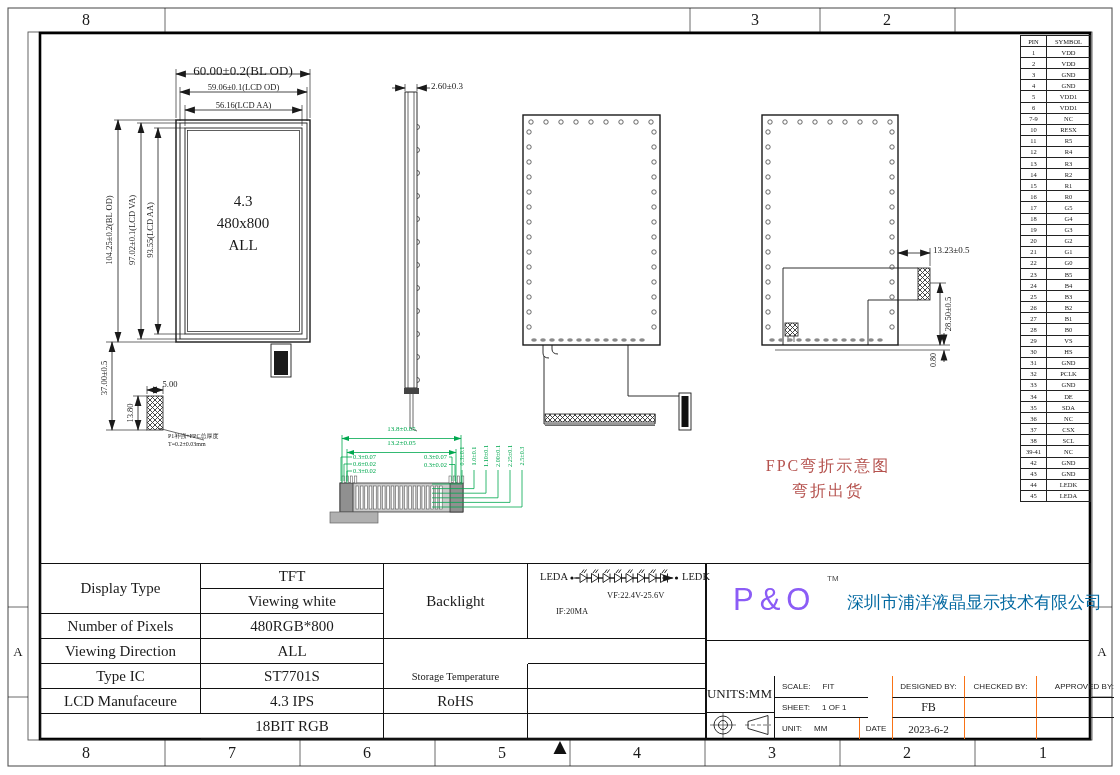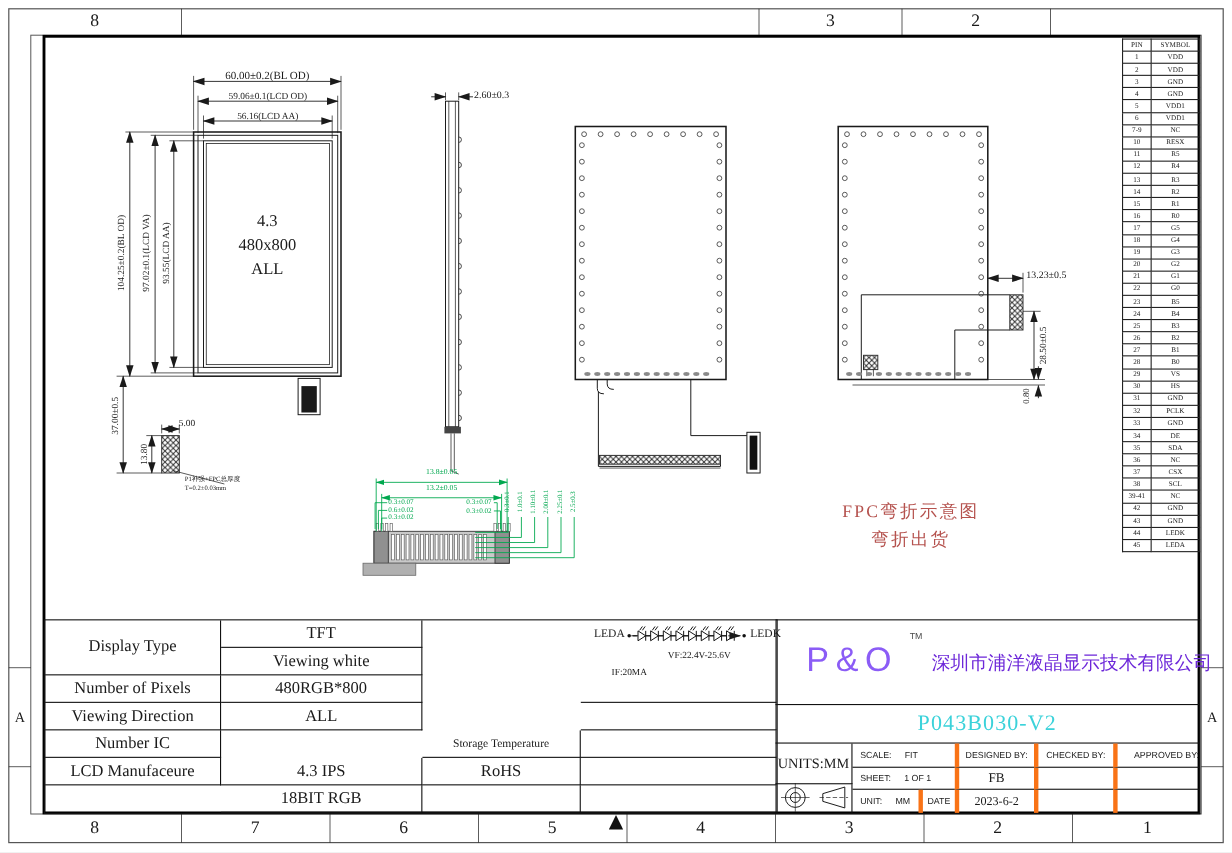--- a/index.html
+++ b/index.html
@@ -21,21 +21,21 @@
   #pin-table{position:absolute;left:1020px;top:35px;width:70px;border-collapse:collapse;table-layout:fixed;}
   #pin-table th,#pin-table td{border:1px solid #222;font-size:6.5px;font-weight:normal;
       text-align:center;padding:0;height:10.1px;font-family:"Liberation Serif",serif;overflow:hidden;}
   #pin-table col.c1{width:26px;} #pin-table col.c2{width:44px;}
   
   .cell{position:absolute;border-right:1px solid #111;border-bottom:1px solid #111;
         display:flex;align-items:center;justify-content:center;font-size:15px;box-sizing:border-box;}
   #spec{position:absolute;left:40px;top:563px;width:665px;height:175px;border:1.5px solid #111;box-sizing:content-box;}
   #tb{position:absolute;left:705px;top:563px;width:385px;height:175px;border:1.5px solid #111;border-left:none;box-sizing:content-box;}
   .tbcell{position:absolute;box-sizing:border-box;display:flex;align-items:center;justify-content:center;}
-  .bb{border-bottom:1px solid #111;} .bl{border-left:4px solid #f97316;} .br{border-right:1px solid #111;}
+  .bb{border-bottom:1px solid #111;} .bl{border-left:1px solid #f97316;margin-left:24px;} .br{border-right:1px solid #111;}
   .small{font-family:"Liberation Sans","DejaVu Sans",sans-serif;font-size:8px;color:#222;}
   .lblval{justify-content:flex-start;padding-left:7px;gap:12px;}
   
   .o14{fill:none;stroke:var(--ink);stroke-width:1.4;}
   .o09{fill:none;stroke:var(--ink);stroke-width:0.9;}
   .ext{fill:none;stroke:var(--ink);stroke-width:0.65;}
   .dim{stroke:var(--ink);stroke-width:0.8;marker-start:url(#arr);marker-end:url(#arr);}
   .dime{stroke:var(--ink);stroke-width:0.8;marker-end:url(#arr);}
   .dims{stroke:var(--ink);stroke-width:0.8;marker-start:url(#arr);}
   .gdim{stroke:var(--green);stroke-width:0.8;marker-start:url(#garr);marker-end:url(#garr);}
@@ -352,21 +352,21 @@
 <div class="t ctr" style="left:212px;top:744px;width:40px;font-size:16px;">7</div>
 <div class="t ctr" style="left:347px;top:744px;width:40px;font-size:16px;">6</div>
 <div class="t ctr" style="left:482px;top:744px;width:40px;font-size:16px;">5</div>
 <div class="t ctr" style="left:617px;top:744px;width:40px;font-size:16px;">4</div>
 <div class="t ctr" style="left:752px;top:744px;width:40px;font-size:16px;">3</div>
 <div class="t ctr" style="left:887px;top:744px;width:40px;font-size:16px;">2</div>
 <div class="t ctr" style="left:1023px;top:744px;width:40px;font-size:16px;">1</div>
 <div class="t ctr" style="left:10px;top:645px;width:16px;font-size:13px;">A</div>
 <div class="t ctr" style="left:1094px;top:645px;width:16px;font-size:13px;">A</div>
 
-<div class="t ctr" style="left:176px;top:64px;width:134px;font-size:10px;">60.00±0.2(BL OD)</div>
+<div class="t ctr" style="left:176px;top:64px;width:134px;font-size:13px;">60.00±0.2(BL OD)</div>
 <div class="t ctr" style="left:180px;top:82.5px;width:127px;font-size:8.5px;">59.06±0.1(LCD OD)</div>
 <div class="t ctr" style="left:185px;top:100.5px;width:117px;font-size:8.5px;">56.16(LCD AA)</div>
 <div class="t rot" style="left:110px;top:230px;font-size:8.5px;">104.25±0.2(BL OD)</div>
 <div class="t rot" style="left:133px;top:230px;font-size:8.5px;">97.02±0.1(LCD VA)</div>
 <div class="t rot" style="left:151px;top:230px;font-size:8.5px;">93.55(LCD AA)</div>
 <div class="t rot" style="left:105px;top:378px;font-size:8.5px;">37.00±0.5</div>
 <div class="t rot" style="left:131px;top:413px;font-size:8.5px;">13.80</div>
 <div class="t ctr" style="left:156px;top:380px;width:28px;font-size:8.5px;">5.00</div>
 <div class="t ctr" style="left:176px;top:193px;width:134px;font-size:15px;">4.3</div>
 <div class="t ctr" style="left:176px;top:215px;width:134px;font-size:15px;">480x800</div>
@@ -577,49 +577,48 @@
           <td>45</td>
           <td>LEDA</td>
         </tr>
       </tbody>
 </table>
 
 <div id="spec">
   <div class="cell" style="left:0;top:0;width:160px;height:50px;">Display Type</div>
   <div class="cell" style="left:0;top:50px;width:160px;height:25px;">Number of Pixels</div>
   <div class="cell" style="left:0;top:75px;width:160px;height:25px;">Viewing Direction</div>
-  <div class="cell" style="left:0;top:100px;width:160px;height:25px;">Number IC</div>
+  <div class="cell" style="left:0;top:100px;width:160px;height:25px;">Type IC</div>
   <div class="cell" style="left:0;top:125px;width:160px;height:25px;">LCD Manufaceure</div>
 
   <div class="cell" style="left:160px;top:0;width:183px;height:25px;">TFT</div>
   <div class="cell" style="left:160px;top:25px;width:183px;height:25px;">Viewing white</div>
   <div class="cell" style="left:160px;top:50px;width:183px;height:25px;">480RGB*800</div>
   <div class="cell" style="left:160px;top:75px;width:183px;height:25px;">ALL</div>
+  <div class="cell" style="left:160px;top:100px;width:183px;height:25px;">ST7701S</div>
   <div class="cell" style="left:160px;top:125px;width:183px;height:25px;">4.3 IPS</div>
   <div class="cell" style="left:160px;top:150px;width:183px;height:25px;">18BIT RGB</div>
 
+  <div class="cell" style="left:343px;top:0;width:144px;height:75px;">Backlight</div>
   <div class="cell" style="left:343px;top:125px;width:144px;height:25px;">RoHS</div>
   <div class="cell" style="left:343px;top:100px;width:144px;height:25px;font-size:10.5px;">Storage Temperature</div>
   <div class="cell" style="left:343px;top:150px;width:144px;height:25px;"></div>
 
   <div class="cell" style="left:487px;top:0;width:178px;height:75px;"></div>
   <div class="cell" style="left:487px;top:75px;width:178px;height:25px;"></div>
   <div class="cell" style="left:487px;top:100px;width:178px;height:25px;"></div>
   <div class="cell" style="left:487px;top:125px;width:178px;height:25px;"></div>
   <div class="cell" style="left:487px;top:150px;width:178px;height:25px;"></div>
 </div>
 
 <div id="tb">
   <div class="tbcell bb" style="left:0;top:0;width:385px;height:77px;justify-content:flex-start;">
     <span style="position:absolute;left:28px;top:18px;font-size:31px;letter-spacing:6px;color:#8b5cf6;font-family:'Liberation Sans','DejaVu Sans',sans-serif;">P&amp;O</span>
     <span style="position:absolute;left:122px;top:10px;font-size:8px;color:#4a4a4a;font-family:'Liberation Sans',sans-serif;">TM</span>
-    <span style="position:absolute;left:142px;top:27px;font-size:17px;color:#6d28d9;white-space:nowrap;">深圳市浦洋液晶显示技术有限公司</span>
-  </div>
-  <div class="tbcell bb" style="left:0;top:77px;width:385px;height:35px;">
-    <span style="font-size:20px;color:var(--cyan);letter-spacing:1px;">P043B030-V2</span>
+    <span style="position:absolute;left:142px;top:27px;font-size:17px;color:#0369a1;white-space:nowrap;">深圳市浦洋液晶显示技术有限公司</span>
   </div>
   <div class="tbcell br bb" style="left:0;top:112px;width:70px;height:37px;font-size:13px;">
     <span>UNITS:MM</span>
   </div>
   <div class="tbcell br" style="left:0;top:149px;width:70px;height:26px;"></div>
 
   <div class="tbcell bb small lblval" style="left:70px;top:112px;width:93px;height:22px;">
     <span>SCALE:</span>
     <span>FIT</span>
   </div>

